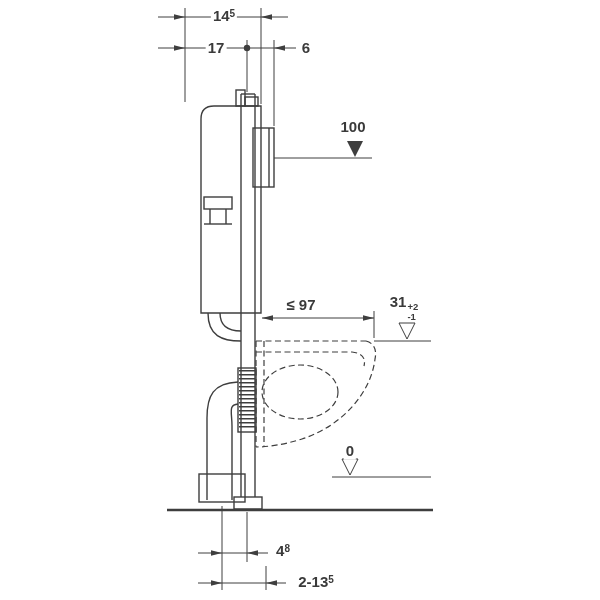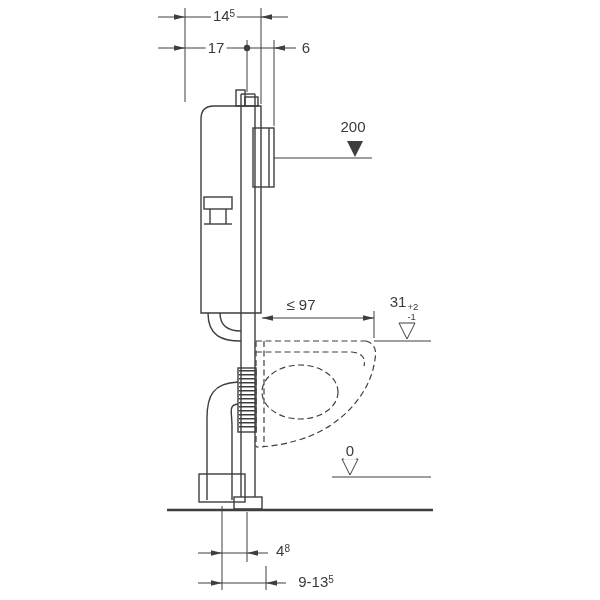--- a/index.html
+++ b/index.html
@@ -3,20 +3,21 @@
 <meta charset="utf-8">
 <style>
   html,body{margin:0;padding:0;background:#ffffff;}
   #stage{
     position:relative;
     width:600px;height:600px;
     background:#ffffff;
     font-family:"Liberation Sans", sans-serif;
     color:#3a3a3a;
     overflow:hidden;
+    font-weight:bold;
   }
   #stage svg{position:absolute;left:0;top:0;}
   .lbl{
     position:absolute;
     transform:translate(-50%,-50%);
     font-size:15px;
     line-height:1.1;
     background:#ffffff;
     padding:0 2px;
     white-space:nowrap;
@@ -141,28 +142,28 @@
 
     </g>
   </svg>
 
   <div class="lbl" style="left:224px;top:16px"><span>14</span><sup>5</sup></div>
 
   <div class="lbl" style="left:216px;top:48px"><span>17</span></div>
 
   <div class="lbl" style="left:306px;top:48px"><span>6</span></div>
 
-  <div class="lbl" style="left:353px;top:127px"><span>200</span></div>
+  <div class="lbl" style="left:353px;top:127px"><span>100</span></div>
 
   <div class="lbl" style="left:301px;top:305px"><span>≤ 97</span></div>
 
   <div class="lbl" style="left:404px;top:306px"><span>31</span><span class="tol">
         <span>+2</span>
         <span>-1</span>
       </span></div>
 
   <div class="lbl" style="left:350px;top:451px"><span>0</span></div>
 
   <div class="lbl" style="left:283px;top:551px"><span>4</span><sup>8</sup></div>
 
-  <div class="lbl" style="left:316px;top:582px"><span>9-13</span><sup>5</sup></div>
+  <div class="lbl" style="left:316px;top:582px"><span>2-13</span><sup>5</sup></div>
 
 </div>
 
 </body></html>

